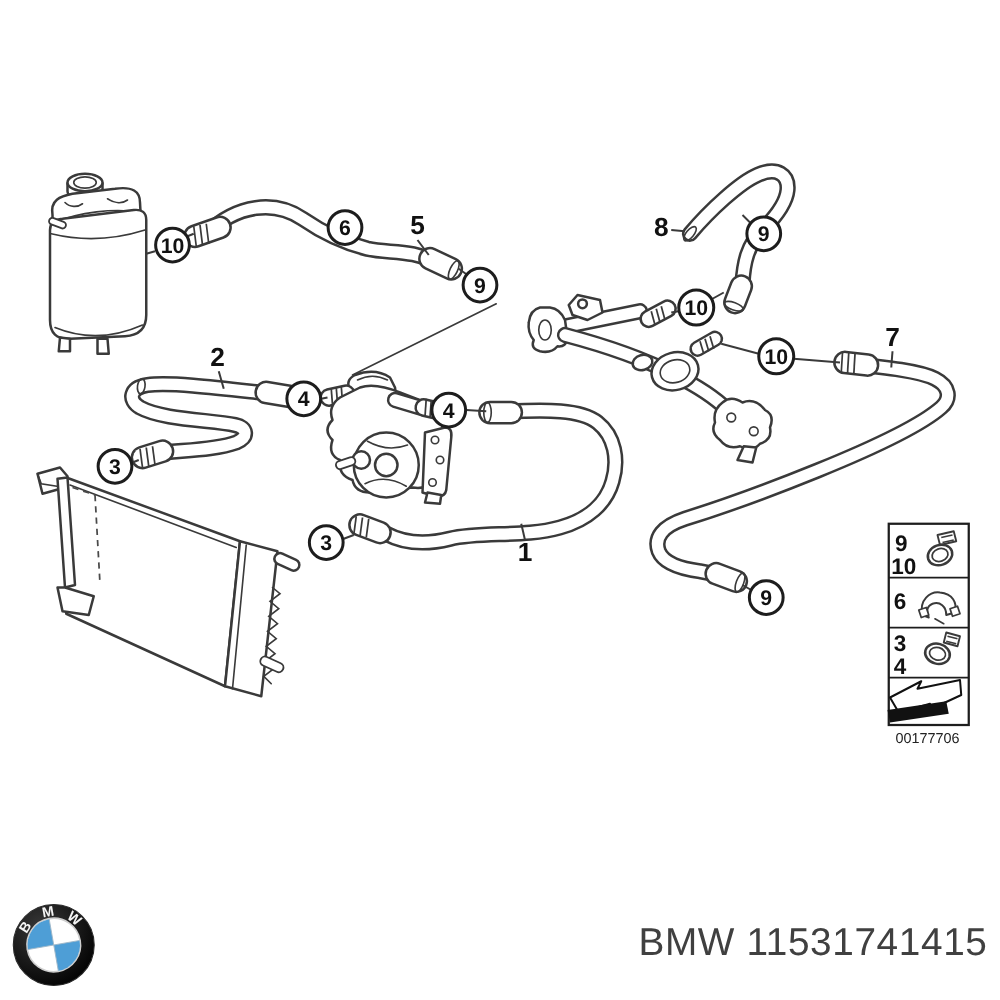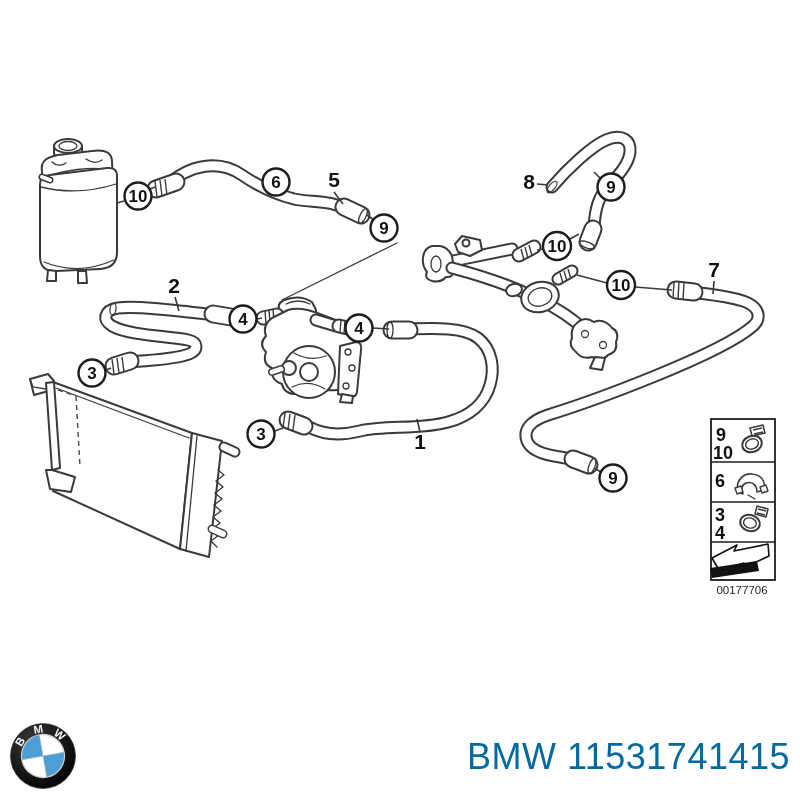--- a/index.html
+++ b/index.html
@@ -16,21 +16,21 @@
   .tick {stroke:#3a3a3a;stroke-width:1.4;}
   .callout-circle{fill:#ffffff;stroke:#1d1d1d;stroke-width:2.4;}
   .callout-num{font:bold 17px "Liberation Sans", sans-serif;fill:#111;text-anchor:middle;}
   .part-label{font:bold 21px "Liberation Sans", sans-serif;fill:#111;text-anchor:middle;}
   .legend-num{font:bold 18px "Liberation Sans", sans-serif;fill:#111;}
   .legend-code{font:11.5px "Liberation Sans", sans-serif;fill:#222;text-anchor:middle;}
   .leader{stroke:#3a3a3a;stroke-width:1.6;fill:none;}
   
   .brand-row{position:absolute;left:0;top:712px;width:800px;height:88px;}
   .bmw-logo{position:absolute;left:8px;top:9px;}
-  .part-number{position:absolute;right:10px;top:24px;font-size:36px;color:#0369a1;
+  .part-number{position:absolute;right:10px;top:24px;font-size:31px;color:#404040;
                letter-spacing:0.5px;white-space:nowrap;}
 </style>
 </head>
 <body>
 
 <div class="page">
 
   <svg class="diagram-svg" width="800" height="660" viewBox="0 0 800 660">
 
     <g>

